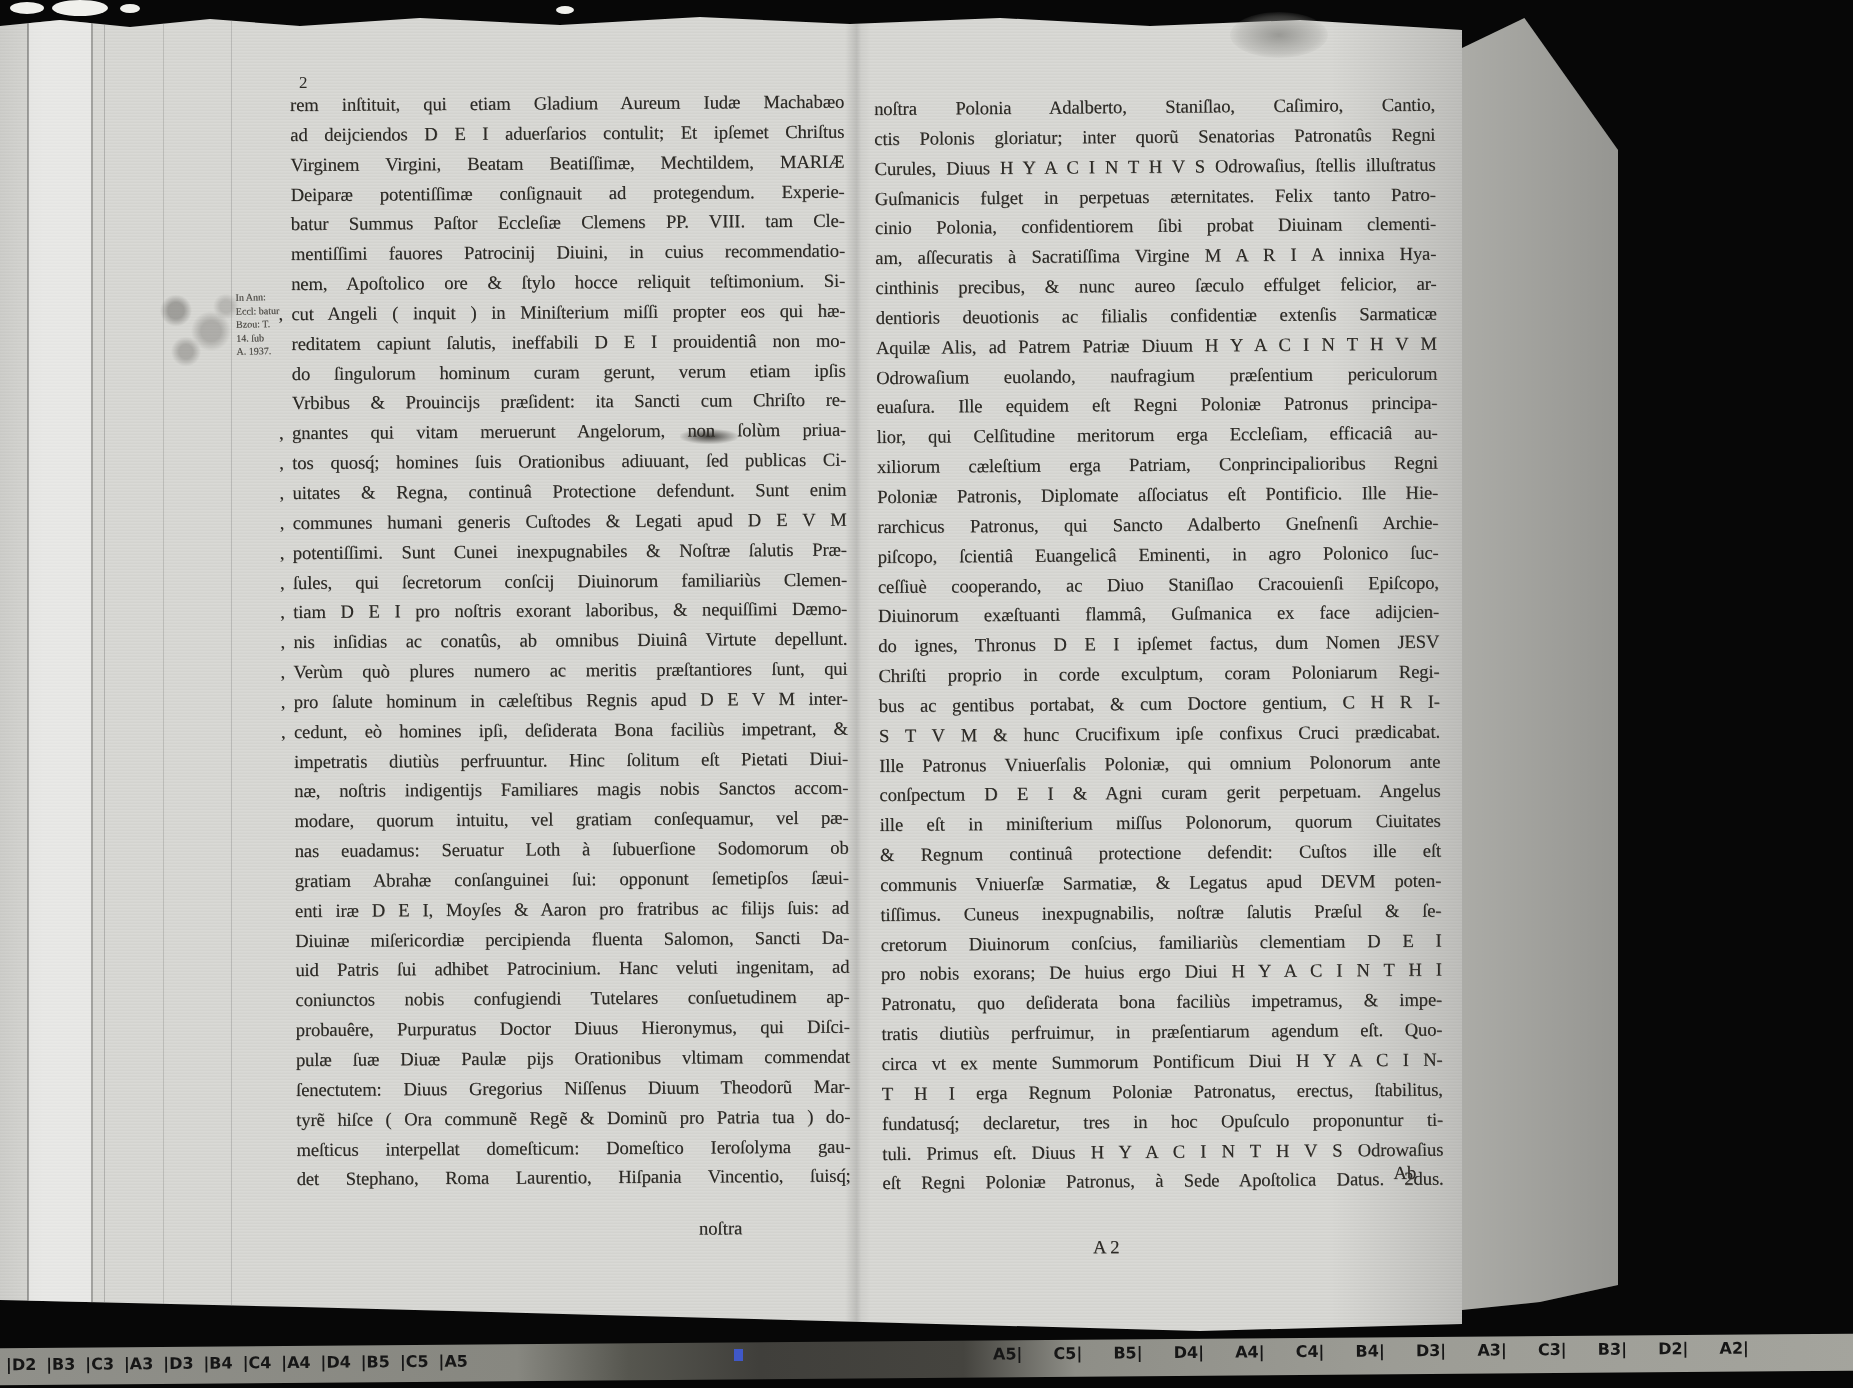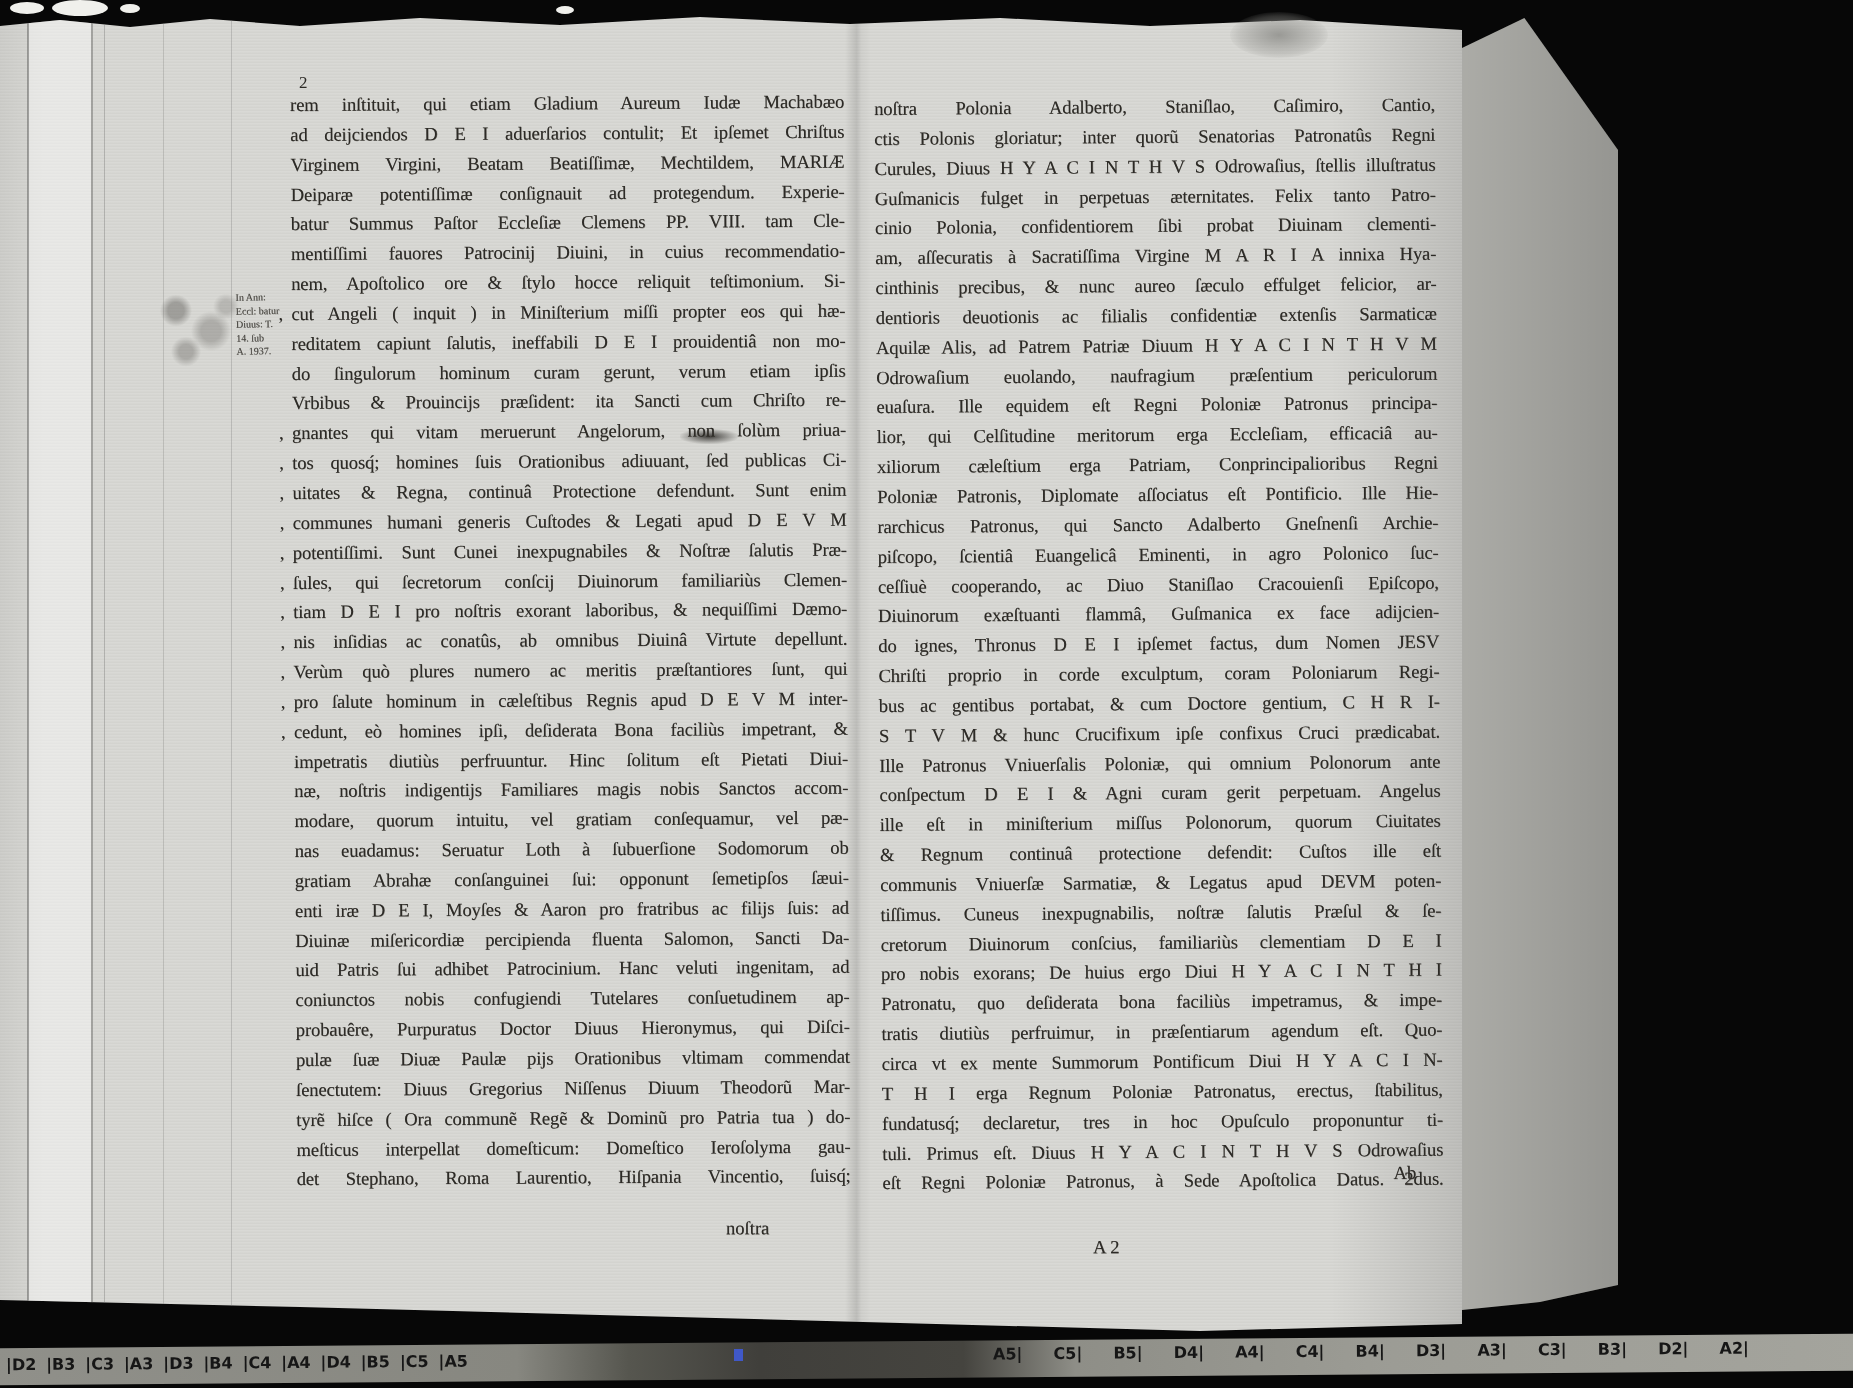--- a/index.html
+++ b/index.html
@@ -78,26 +78,26 @@
   <div class="speck" style="left:120px;top:4px;width:20px;height:9px;"></div>
   <div class="speck" style="left:556px;top:6px;width:18px;height:8px;"></div>
   <div class="fingerprint"></div>
   <div class="inkblob-margin"></div>
   <div class="inkblob-line"></div>
 
   <div class="pageno">2</div>
   <div class="margin-note">
       <div class="mn-line">In Ann:</div>
       <div class="mn-line">Eccl: batur</div>
-      <div class="mn-line">Diuus: T.</div>
+      <div class="mn-line">Bzou: T.</div>
       <div class="mn-line">14. ſub</div>
       <div class="mn-line">A. 1937.</div>
     </div>
   <div class="page-text" style="left:290px;top:94px;width:554px;transform:rotate(-0.35deg);transform-origin:left top;">
-    <div class="catchword" style="left:429px;top:1126px;">noſtra</div>
+    <div class="catchword" style="left:402px;top:1126px;">noſtra</div>
   <div class="line">rem inſtituit, qui etiam Gladium Aureum Iudæ Machabæo</div>
       <div class="line">ad deijciendos D E I aduerſarios contulit; Et ipſemet Chriſtus</div>
       <div class="line">Virginem Virgini, Beatam Beatiſſimæ, Mechtildem, MARIÆ</div>
       <div class="line">Deiparæ potentiſſimæ conſignauit ad protegendum. Experie-</div>
       <div class="line">batur Summus Paſtor Eccleſiæ Clemens PP. VIII. tam Cle-</div>
       <div class="line">mentiſſimi fauores Patrocinij Diuini, in cuius recommendatio-</div>
       <div class="line">nem, Apoſtolico ore &amp; ſtylo hocce reliquit teſtimonium. Si-</div>
       <div class="line"><span class="hang">,</span>cut Angeli ( inquit ) in Miniſterium miſſi propter eos qui hæ-</div>
       <div class="line">reditatem capiunt ſalutis, ineffabili D E I prouidentiâ non mo-</div>
       <div class="line">do ſingulorum hominum curam gerunt, verum etiam ipſis</div>

